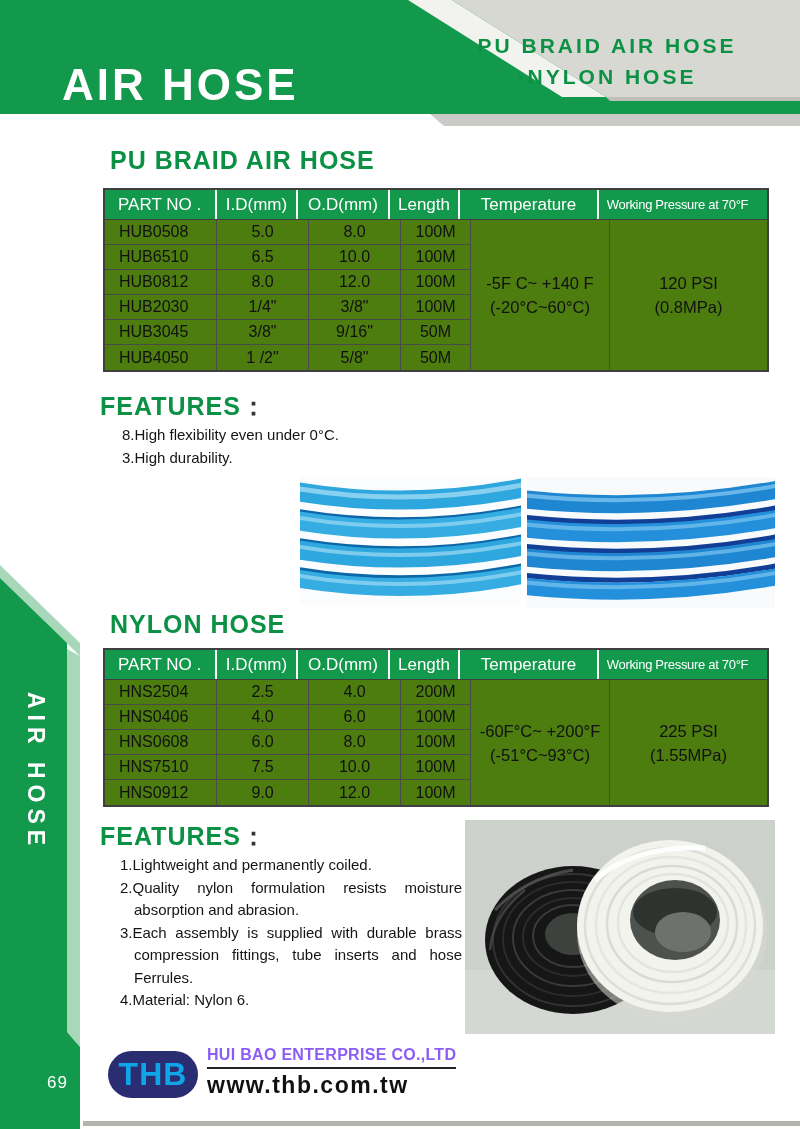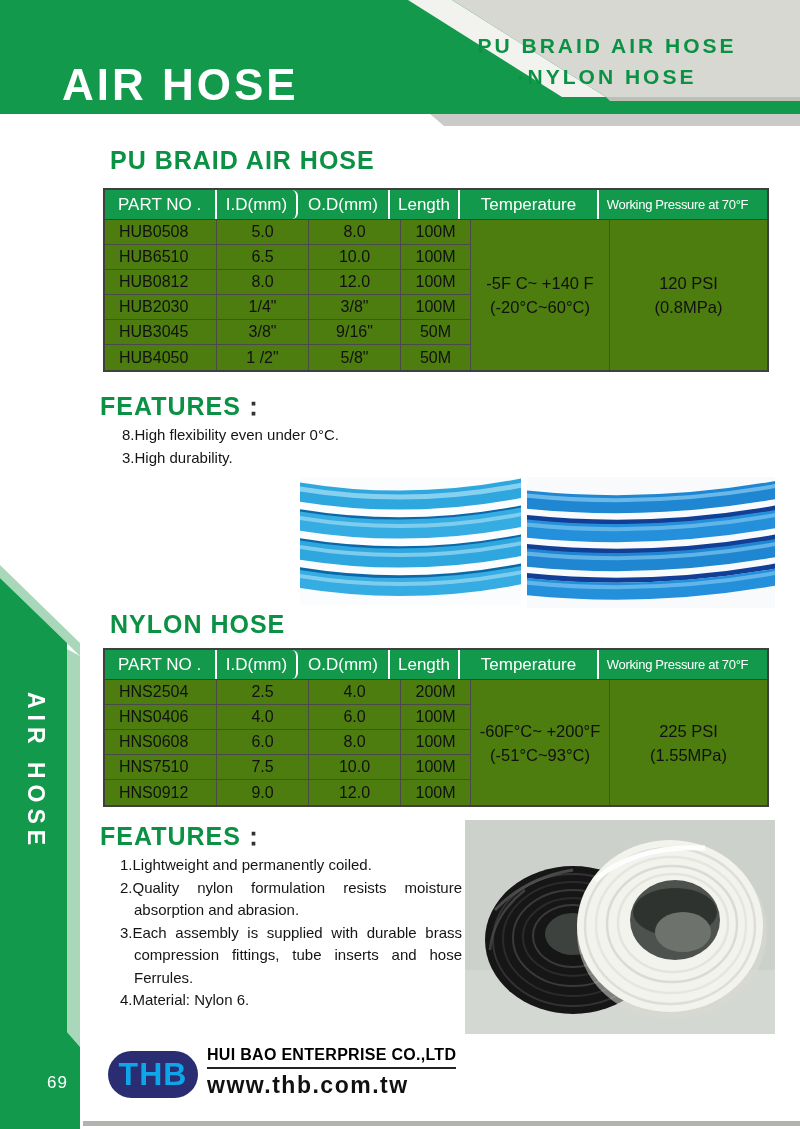--- a/index.html
+++ b/index.html
@@ -41,21 +41,21 @@
   .feat-title .colon { color:#333333; font-weight:700; }
 
   
   .tbl { position:absolute; width:666px; border:2px solid #3f3f3f; background:#4d7c0f; }
   .t-head { display:flex; background:#13994C; border-bottom:1.5px solid #3f3f3f; }
   .th {
     height:29px; display:flex; align-items:center; justify-content:center;
     color:#ffffff; font-size:17px; border-right:2px solid #ffffff; white-space:nowrap;
   }
   .th.c0 { width:112px; justify-content:flex-start; padding-left:13px; }
-  .th.c1 { width:81px;border-radius:6px; } .th.c2 { width:92px; } .th.c3 { width:70px; }
+  .th.c1 { width:81px; } .th.c2 { width:92px; } .th.c3 { width:70px; }
   .th.c4 { width:139px; } .th.c5 { width:157px; font-size:13px; letter-spacing:-0.3px; border-right:none; }
   .t-body { display:flex; }
   .t-rows { width:366px; }
   .t-row { display:flex; height:25px; border-bottom:1.5px solid #4a4a4a; }
   .t-row:last-child { border-bottom:none; }
   .t-cell {
     display:flex; align-items:center; justify-content:center;
     font-size:16px; color:#111111; border-right:1.5px solid #4a4a4a; white-space:nowrap;
   }
   .t-row .t-cell:nth-child(1) { width:112px; justify-content:flex-start; padding-left:14px; }
@@ -78,21 +78,21 @@
   .photo { position:absolute; overflow:hidden; }
 
   
   .logo-pill {
     position:absolute; left:108px; top:1051px; width:90px; height:47px;
     background:#2B2D72; border-radius:24px; display:flex; align-items:center;
     justify-content:center; color:#0ea5e9; font-size:32px; font-weight:700; letter-spacing:1px;
   }
   .footer-company {
     position:absolute; left:207px; top:1046px; font-size:16px; font-weight:700;
-    color:#000000; letter-spacing:0.3px; border-bottom:2.5px solid #222222;
+    color:#8b5cf6; letter-spacing:0.3px; border-bottom:2.5px solid #222222;
     padding-bottom:3px; white-space:nowrap;
   }
   .footer-url {
     position:absolute; left:207px; top:1072px; font-size:23px; font-weight:700;
     color:#111111; letter-spacing:1.5px; white-space:nowrap;
   }
   .bottom-bar { position:absolute; left:83px; top:1121px; width:717px; height:5px; background:#B2B2AE; }
 </style>
 </head>
 <body>

